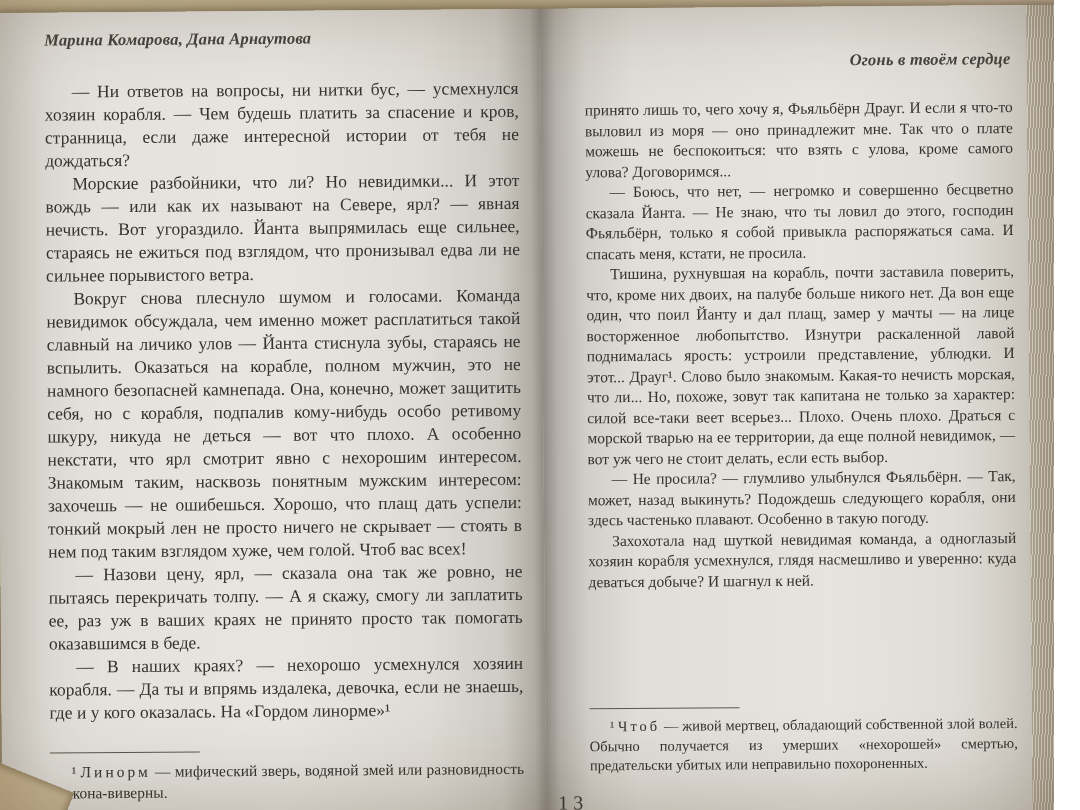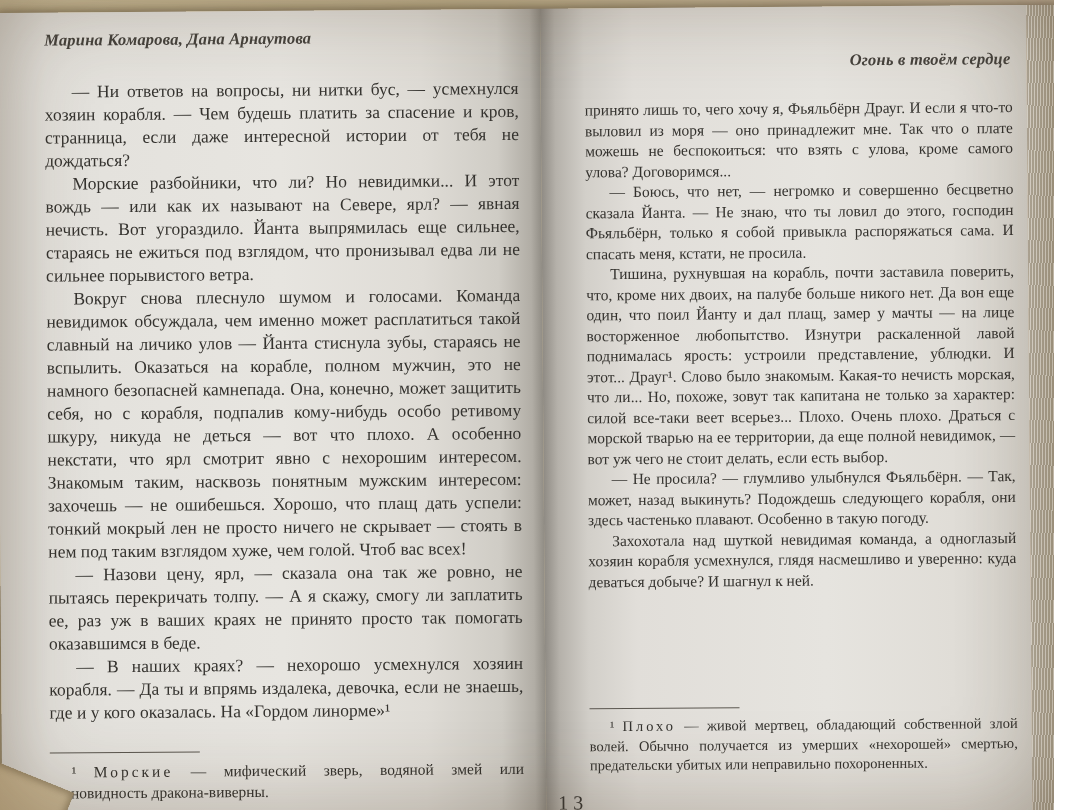--- a/index.html
+++ b/index.html
@@ -129,36 +129,36 @@
       <div class="running-header">Марина Комарова, Дана Арнаутова</div>
       <div class="body-text">
         <p>— Ни ответов на вопросы, ни нитки бус, — усмехнулся хозяин корабля. — Чем будешь платить за спасение и кров, странница, если даже интересной истории от тебя не дождаться?</p>
         <p>Морские разбойники, что ли? Но невидимки... И этот вождь — или как их называют на Севере, ярл? — явная нечисть. Вот угораздило. Йанта выпрямилась еще сильнее, стараясь не ежиться под взглядом, что пронизывал едва ли не сильнее порывистого ветра.</p>
         <p>Вокруг снова плеснуло шумом и голосами. Команда невидимок обсуждала, чем именно может расплатиться такой славный на личико улов — Йанта стиснула зубы, стараясь не вспылить. Оказаться на корабле, полном мужчин, это не намного безопасней камнепада. Она, конечно, может защитить себя, но с корабля, подпалив кому-нибудь особо ретивому шкуру, никуда не деться — вот что плохо. А особенно некстати, что ярл смотрит явно с нехорошим интересом. Знакомым таким, насквозь понятным мужским интересом: захочешь — не ошибешься. Хорошо, что плащ дать успели: тонкий мокрый лен не просто ничего не скрывает — стоять в нем под таким взглядом хуже, чем голой. Чтоб вас всех!</p>
         <p>— Назови цену, ярл, — сказала она так же ровно, не пытаясь перекричать толпу. — А я скажу, смогу ли заплатить ее, раз уж в ваших краях не принято просто так помогать оказавшимся в беде.</p>
         <p>— В наших краях? — нехорошо усмехнулся хозяин корабля. — Да ты и впрямь издалека, девочка, если не знаешь, где и у кого оказалась. На «Гордом линорме»¹</p>
       </div>
       <div class="footnote">
         <div class="fn-rule"></div>
-        <p class="fn-text"><span>¹</span> <span class="fn-term">Морские</span> <span>— мифический зверь, водяной змей или разновидность дракона-виверны.</span></p>
+        <p class="fn-text"><span>¹</span> <span class="fn-term">Линорм</span> <span>— мифический зверь, водяной змей или разновидность дракона-виверны.</span></p>
       </div>
     </div>
 
     <div class="page page-right">
       <div class="running-header">Огонь в твоём сердце</div>
       <div class="body-text">
         <p class="no-indent">принято лишь то, чего хочу я, Фьяльбёрн Драуг. И если я что-то выловил из моря — оно принадлежит мне. Так что о плате можешь не беспокоиться: что взять с улова, кроме самого улова? Договоримся...</p>
         <p>— Боюсь, что нет, — негромко и совершенно бесцветно сказала Йанта. — Не знаю, что ты ловил до этого, господин Фьяльбёрн, только я собой привыкла распоряжаться сама. И спасать меня, кстати, не просила.</p>
         <p>Тишина, рухнувшая на корабль, почти заставила поверить, что, кроме них двоих, на палубе больше никого нет. Да вон еще один, что поил Йанту и дал плащ, замер у мачты — на лице восторженное любопытство. Изнутри раскаленной лавой поднималась ярость: устроили представление, ублюдки. И этот... Драуг¹. Слово было знакомым. Какая-то нечисть морская, что ли... Но, похоже, зовут так капитана не только за характер: силой все-таки веет всерьез... Плохо. Очень плохо. Драться с морской тварью на ее территории, да еще полной невидимок, — вот уж чего не стоит делать, если есть выбор.</p>
         <p>— Не просила? — глумливо улыбнулся Фьяльбёрн. — Так, может, назад выкинуть? Подождешь следующего корабля, они здесь частенько плавают. Особенно в такую погоду.</p>
         <p>Захохотала над шуткой невидимая команда, а одноглазый хозяин корабля усмехнулся, глядя насмешливо и уверенно: куда деваться добыче? И шагнул к ней.</p>
       </div>
       <div class="footnote">
         <div class="fn-rule"></div>
-        <p class="fn-text"><span>¹</span> <span class="fn-term">Плохо</span> <span>— живой мертвец, обладающий собственной злой волей. Обычно получается из умерших «нехорошей» смертью, предательски убитых или неправильно похороненных.</span></p>
+        <p class="fn-text"><span>¹</span> <span class="fn-term">Чтоб</span> <span>— живой мертвец, обладающий собственной злой волей. Обычно получается из умерших «нехорошей» смертью, предательски убитых или неправильно похороненных.</span></p>
       </div>
     </div>
 
     <div class="fore-edge"></div>
 
     <div class="page-number">13</div>
   </div>
 
   <div class="corner-table"></div>
 

